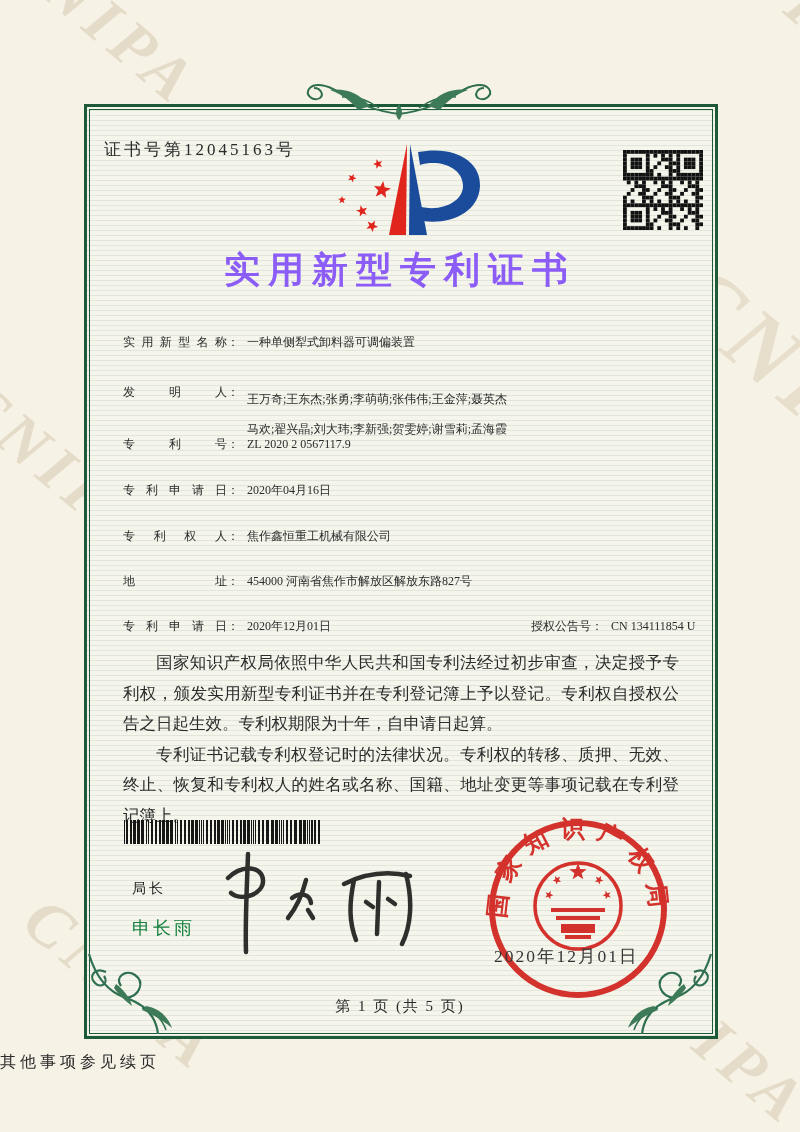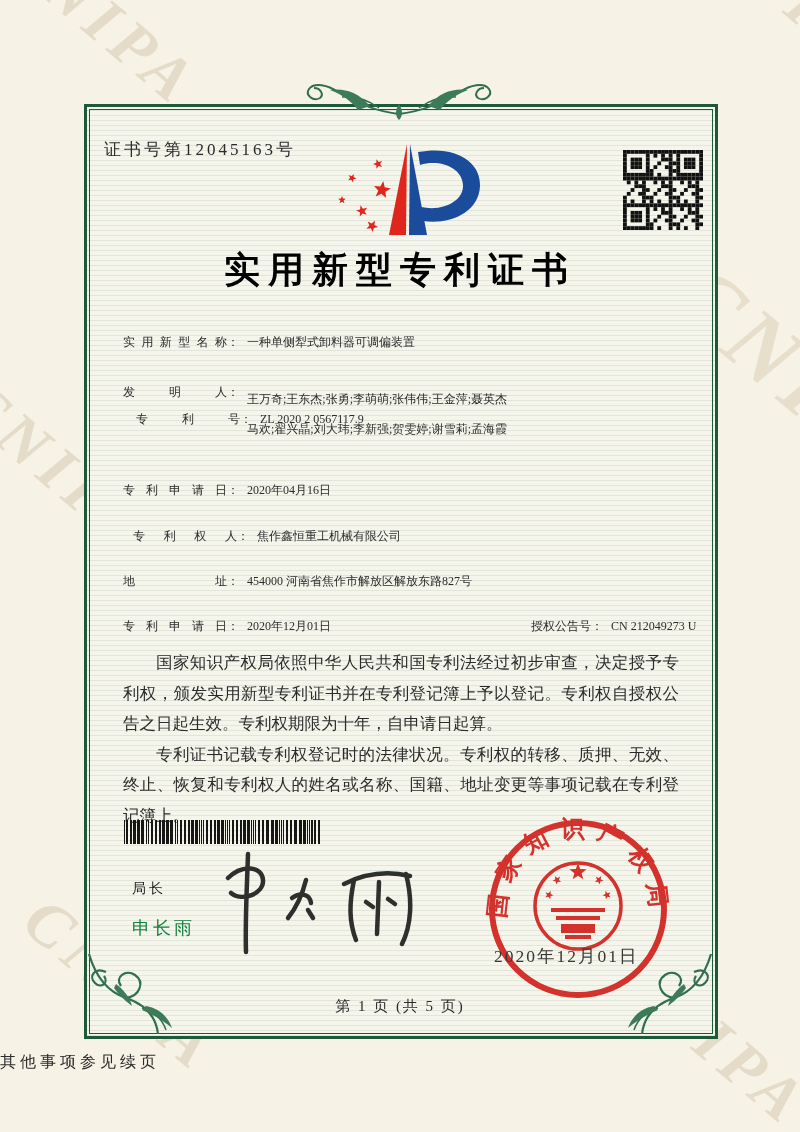--- a/index.html
+++ b/index.html
@@ -19,26 +19,26 @@
          border:3px solid #1c5a3a;background:#f5f5ec;
          background-image:repeating-linear-gradient(0deg,rgba(140,170,150,0.20) 0 1px,rgba(0,0,0,0) 1px 5px);}
   .frame-inner{position:absolute;left:2px;top:2px;right:2px;bottom:2px;border:1px solid #1c5a3a;}
   .orn{position:absolute;z-index:3;}
   
   .content{position:absolute;inset:0;z-index:2;}
   .cert-no{position:absolute;left:104px;top:138px;font-size:17px;letter-spacing:3px;}
   .qr{position:absolute;left:623px;top:150px;}
   .logo{position:absolute;left:332px;top:138px;}
   .title{position:absolute;left:0;right:0;top:246px;text-align:center;font-size:36px;
-         font-weight:bold;letter-spacing:8px;color:#000000;}
+         font-weight:bold;letter-spacing:8px;color:#8b5cf6;}
   .frow{position:absolute;left:123px;width:572px;font-size:12px;}
   .flabel{display:inline-block;width:104px;text-align:justify;text-align-last:justify;vertical-align:top;}
   .fvalue{margin-left:8px;}
   .fvalue-block{display:inline-block;vertical-align:top;margin-left:8px;line-height:30px;max-width:440px;}
-  .r0{top:334px;} .r1{top:384px;} .r2{top:411px;margin-left:13px;} .r3{top:482px;} .r4{top:528px;margin-left:10px;} .r5{top:573px;} .r6{top:618px;}
+  .r0{top:334px;} .r1{top:384px;} .r2{top:436px;} .r3{top:482px;} .r4{top:528px;} .r5{top:573px;} .r6{top:618px;}
   .pair2{position:absolute;left:408px;top:0;white-space:nowrap;}
   .paras{position:absolute;left:123px;top:648px;width:556px;font-size:16.5px;line-height:30.5px;text-align:justify;}
   .paras p{margin:0;text-indent:2em;}
   .barcode{position:absolute;left:124px;top:820px;}
   .sig-title{position:absolute;left:132px;top:880px;font-family:"Liberation Sans","DejaVu Sans",sans-serif;
              font-size:14px;letter-spacing:3px;color:#1d1d1d;}
   .sig-name{position:absolute;left:132px;top:916px;font-family:"Liberation Sans","DejaVu Sans",sans-serif;
             font-size:18px;letter-spacing:3px;color:#15803d;}
   .signature{position:absolute;left:218px;top:846px;}
   .seal{position:absolute;left:485px;top:816px;opacity:.93;}
@@ -388,21 +388,21 @@
     </div>
     <div class="frow r4">
       <span class="flabel">专利权人</span><span>：</span><span class="fvalue">焦作鑫恒重工机械有限公司</span>
     </div>
     <div class="frow r5">
       <span class="flabel">地址</span><span>：</span><span class="fvalue">454000 河南省焦作市解放区解放东路827号</span>
     </div>
     <div class="frow r6">
       <span class="flabel">专利申请日</span><span>：</span><span class="fvalue">2020年12月01日</span>
       <span class="pair2">
-        <span>授权公告号</span><span>：</span><span class="fvalue">CN 212049273 U</span>
+        <span>授权公告号</span><span>：</span><span class="fvalue">CN 134111854 U</span>
       </span>
     </div>
 
     <div class="paras">
       <p>国家知识产权局依照中华人民共和国专利法经过初步审查，决定授予专利权，颁发实用新型专利证书并在专利登记簿上予以登记。专利权自授权公告之日起生效。专利权期限为十年，自申请日起算。</p>
       <p>专利证书记载专利权登记时的法律状况。专利权的转移、质押、无效、终止、恢复和专利权人的姓名或名称、国籍、地址变更等事项记载在专利登记簿上。</p>
     </div>
 
     <svg id="barcode" class="barcode" width="200" height="24" viewBox="0 0 200 24">
         <rect x="0" y="0" width="1" height="24" fill="#161616"></rect>

